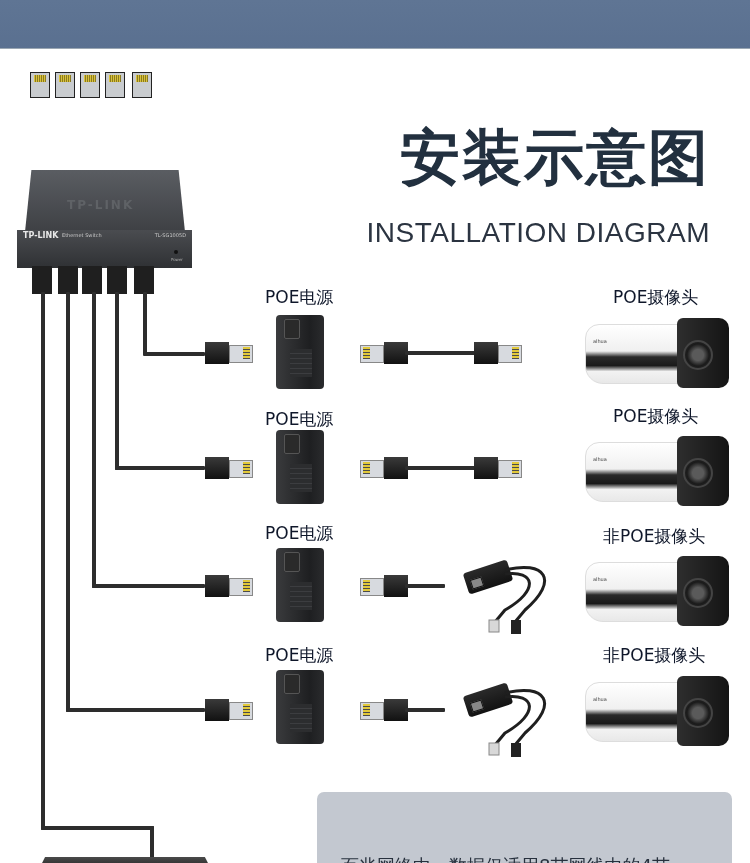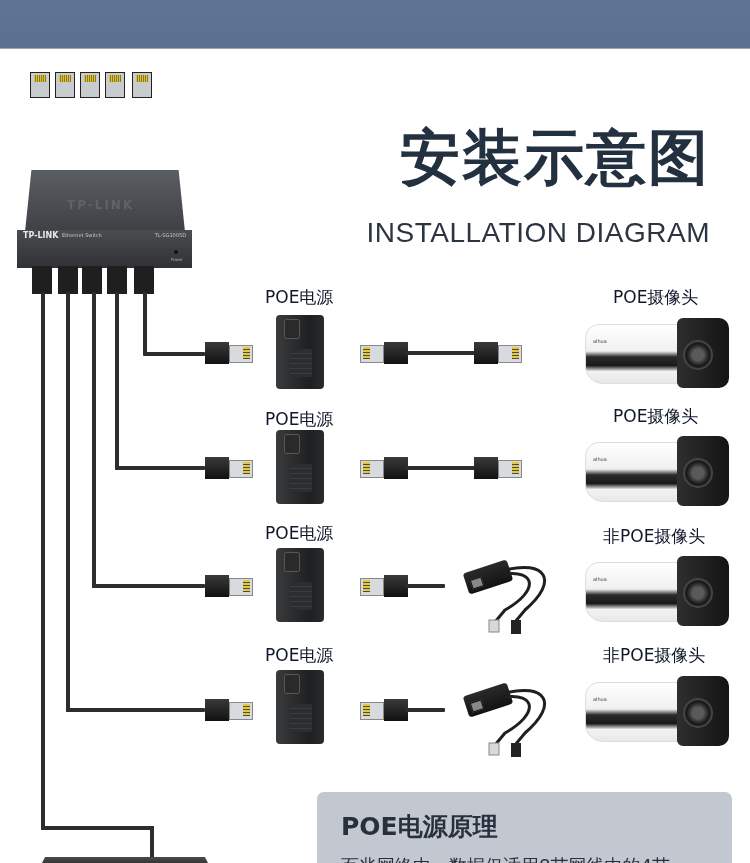--- a/index.html
+++ b/index.html
@@ -230,15 +230,14 @@
     </svg>
 </div>
 <div class="camera" style="left:585px;top:676px">
     <div class="body"></div>
     <div class="hood"></div>
     <div class="lens"></div>
     <span class="logo">alhua</span>
   </div>
 
 <div class="info">
-  <div class="info-title">POE电源原理</div>
   <div class="info-text">百兆网络中，数据仅适用8芯网线中的4芯</div>
 </div>
 
 </body></html>

